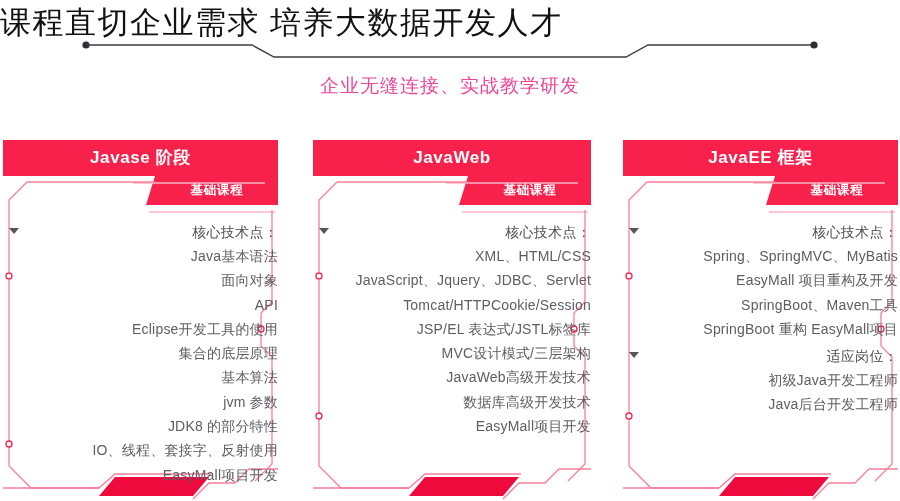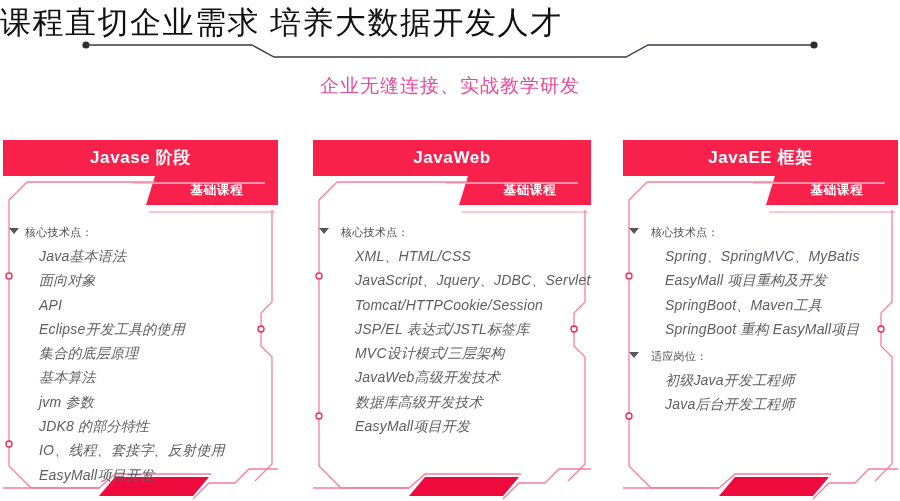--- a/index.html
+++ b/index.html
@@ -22,21 +22,21 @@
   }
   .title-rule { position: absolute; top: 40px; left: 0; width: 900px; height: 22px; }
   .sub-title {
     position: absolute; top: 72px; left: 0; width: 900px;
     text-align: center;
     font-size: 19px; font-weight: 400; color: #ec4899;
     letter-spacing: 1px; line-height: 28px;
   }
 
   
-  .cards { position: absolute; top: 140px; left: 0; width: 900px; height: 361px; }
+  .cards { position: absolute; top: 140px; left: 0; width: 900px; height: 361px; text-align: right; }
   .card { position: absolute; top: 0; width: 275px; height: 361px; }
   .card.c0 { left: 3px; }
   .card.c1 { left: 313px; width: 278px; }
   .card.c2 { left: 623px; width: 275px; }
 
   .card-head {
     position: relative;
     height: 36px;
     background: #f7214c;
     color: #ffffff;
@@ -65,39 +65,38 @@
     color: #ffffff; font-size: 12.5px; font-weight: 700;
     letter-spacing: .8px;
     padding-left: 14px;
     font-family: Liberation Serif, serif;
   }
 
   .group { position: relative; z-index: 2; }
   .group + .group { margin-top: 3px; }
   .group-title {
     position: relative;
-    font-size: 11px; color: #4d4d52;
+    font-size: 14px; color: #4d4d52;
     padding-left: 22px;
     line-height: 24px;
     letter-spacing: .3px;
   }
   .group-title .tri {
     position: absolute; left: 6px; top: 8px;
     width: 0; height: 0;
     border-left: 5px solid transparent;
     border-right: 5px solid transparent;
     border-top: 6px solid #55555a;
   }
   .item {
     font-size: 14px; color: #5d5d63;
     padding-left: 36px;
     line-height: 24.3px;
     letter-spacing: .2px;
     white-space: nowrap;
-    font-style: italic;
   }
   .card.c1 .group-title, .card.c2 .group-title { padding-left: 28px; }
   .card.c1 .item, .card.c2 .item { padding-left: 42px; }
 </style>
 </head>
 <body>
 
 <div id="page">
 
   <div class="header">

